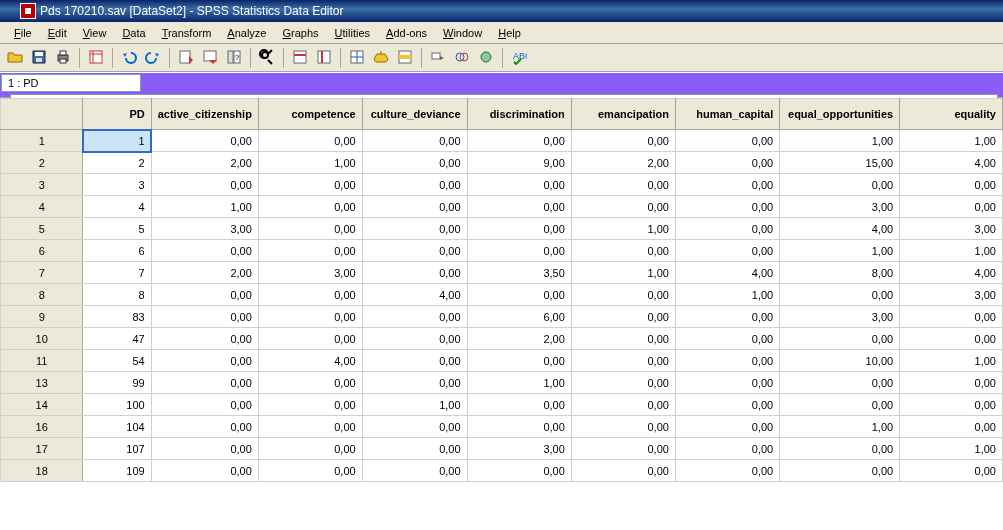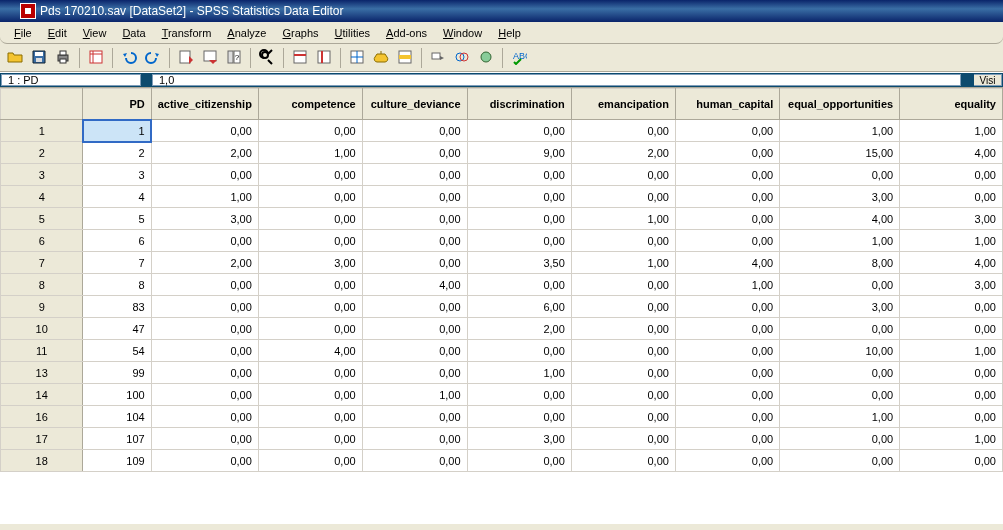--- a/index.html
+++ b/index.html
@@ -31,21 +31,20 @@
     content:""; position:absolute; inset:4px; background:#fff;
   }
   .menubar {
     height: 22px;
     background: #ece9d8;
     border-bottom: 1px solid #aca899;
     display: flex;
     align-items: center;
     padding-left: 6px;
     font-size: 11px;
-    border-radius: 7px;
   }
   .menubar span {
     padding: 3px 8px;
     cursor: default;
   }
   .menubar span u { text-decoration: underline; }
   .toolbar {
     height: 28px;
     background: #ece9d8;
     border-bottom: 1px solid #aca899;
@@ -56,26 +55,27 @@
   }
   .tbtn {
     width: 22px; height: 22px;
     border: 1px solid transparent;
     display:flex; align-items:center; justify-content:center;
   }
   .tsep {
     width:1px; height:20px; background:#aca899; margin:0 3px;
   }
   .cellinfo {
-    height: 16px;
-    background:#0c4a6e;
+    height: 26px;
+    background:#8b5cf6;
     border-top:1px solid #fff;
     border-bottom:1px solid #aca899;
     display:flex;
     align-items:stretch;
+    flex-direction:column;
   }
   .cellinfo .ref {
     width: 140px;
     border:1px solid #7f9db9;
     background:#fff;
     padding:2px 6px;
     font-size:11px;
     display:flex; align-items:center;
     margin:1px;
   }

